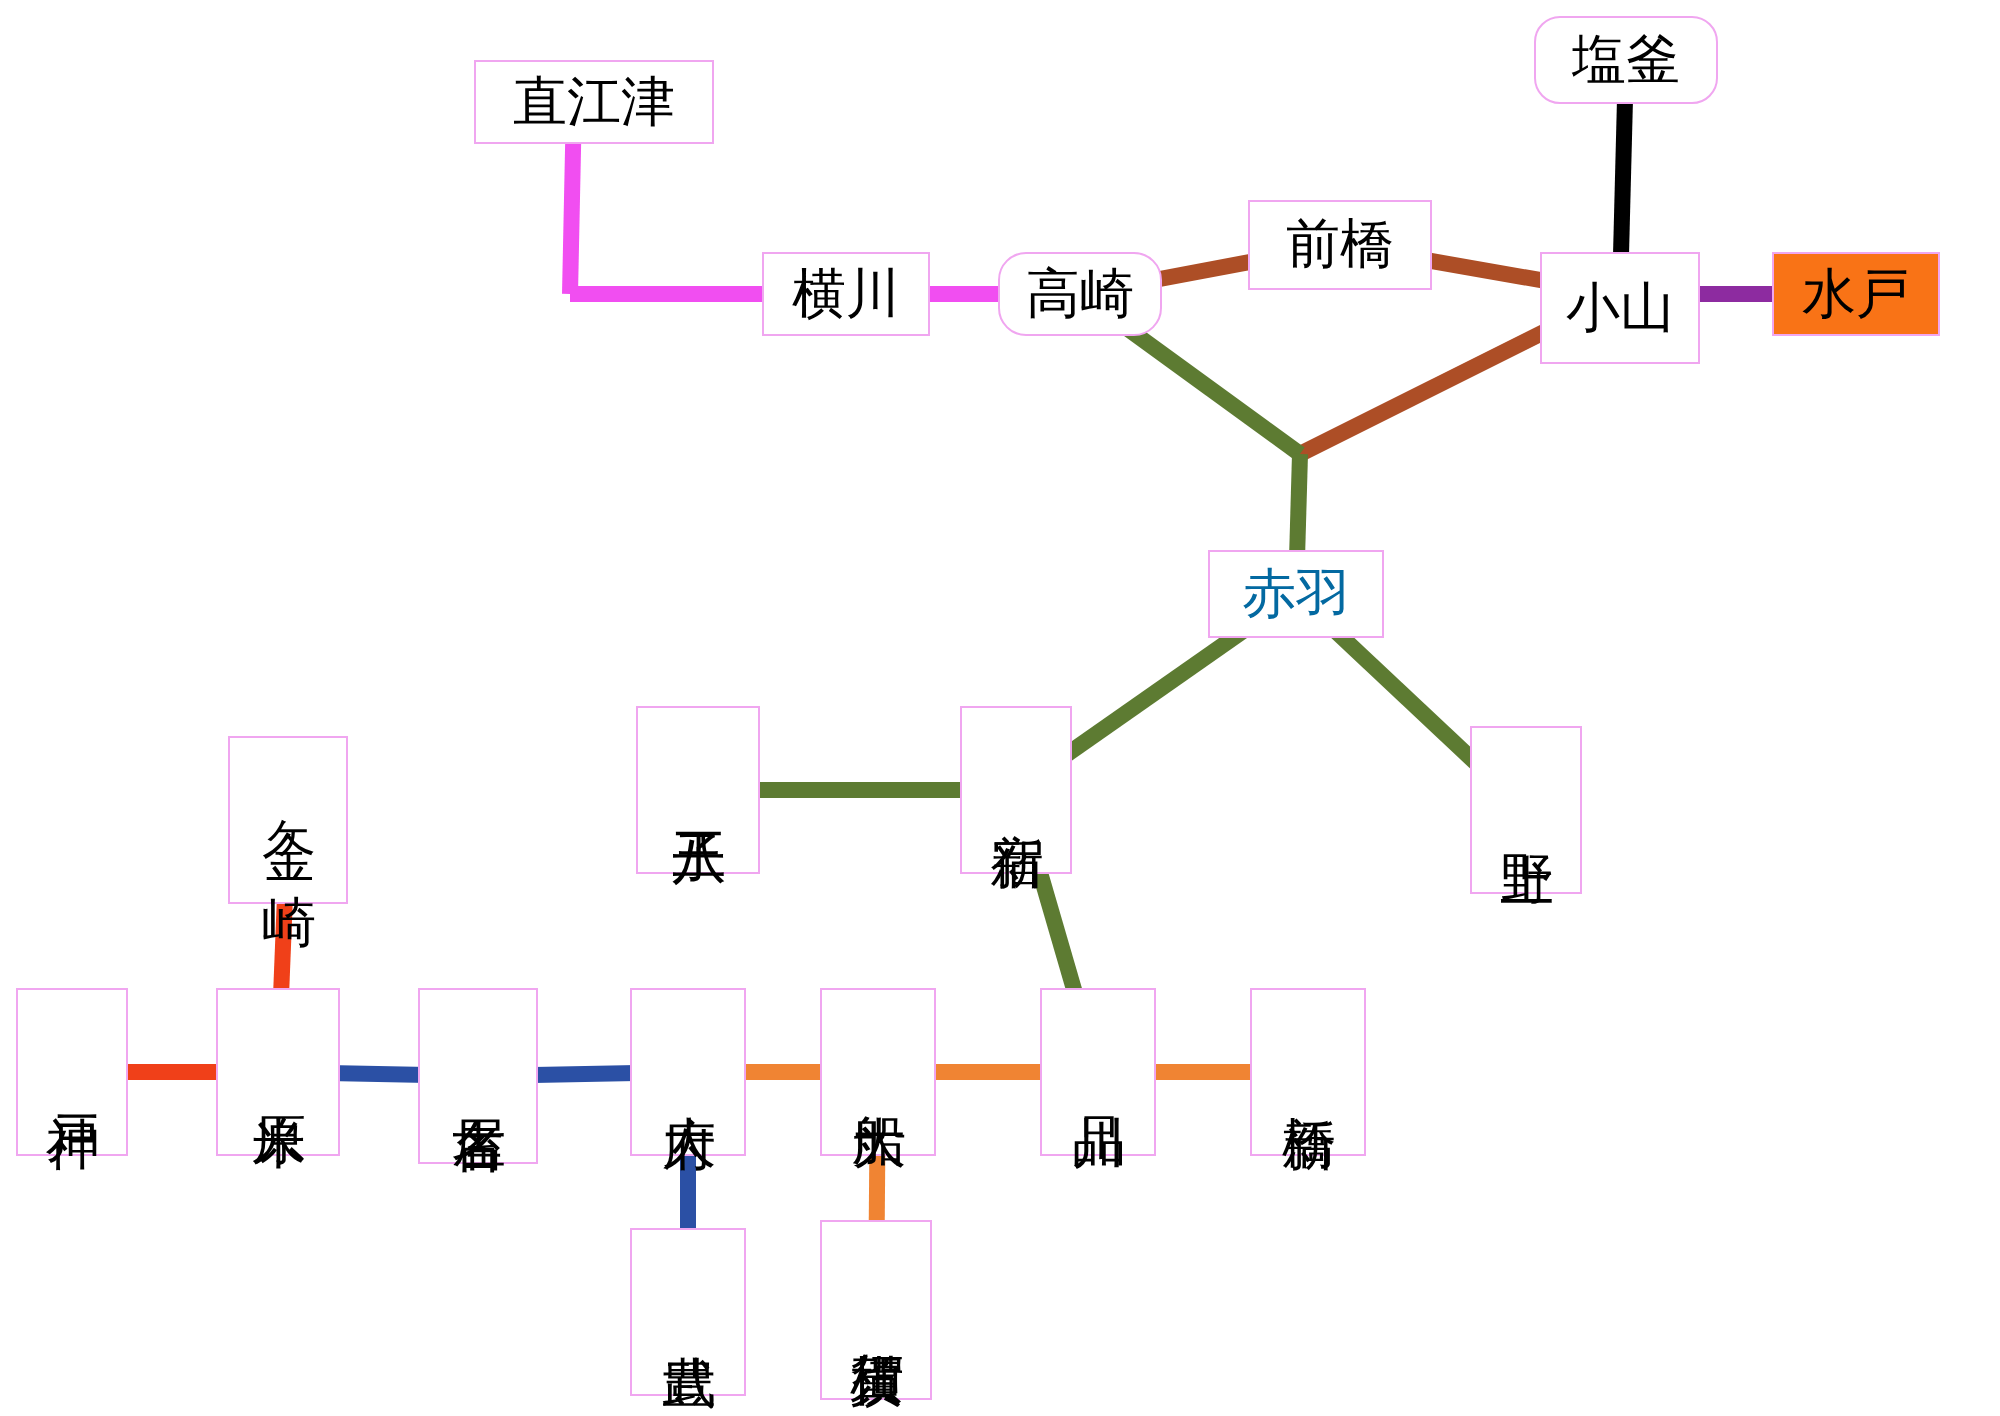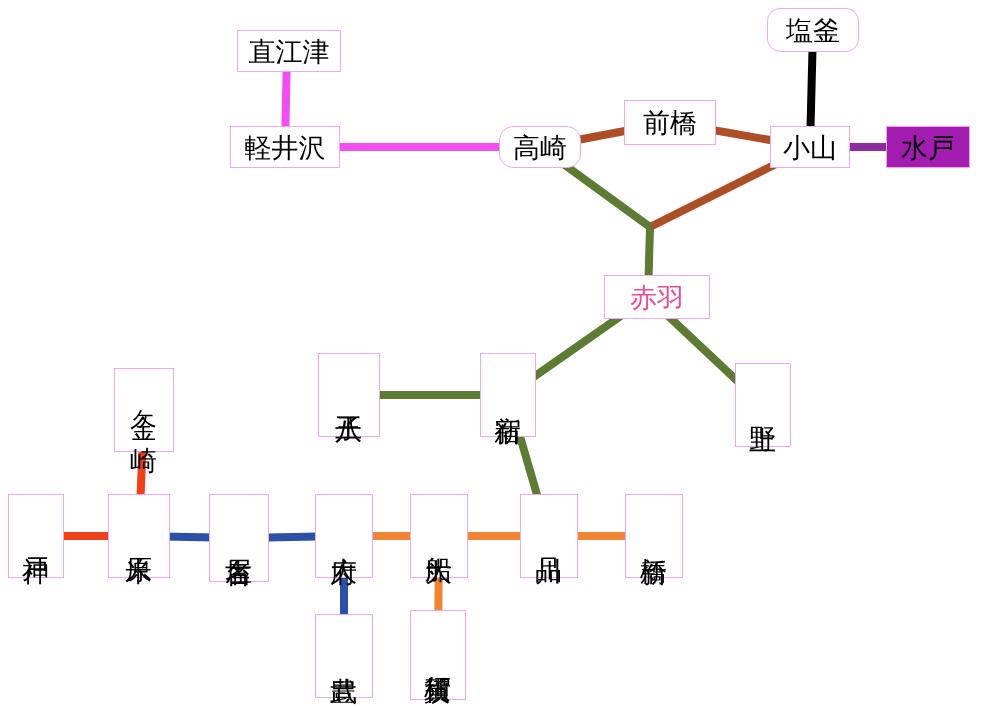--- a/index.html
+++ b/index.html
@@ -63,28 +63,28 @@
       <line x1="144" y1="410" x2="139" y2="536" stroke="#f04019" stroke-width="8"></line>
       <line x1="36" y1="536" x2="139" y2="536" stroke="#f04019" stroke-width="8"></line>
       <line x1="139" y1="536" x2="239" y2="538" stroke="#2b50a5" stroke-width="8"></line>
       <line x1="239" y1="538" x2="344" y2="536" stroke="#2b50a5" stroke-width="8"></line>
       <line x1="344" y1="536" x2="344" y2="656" stroke="#2b50a5" stroke-width="8"></line>
       <line x1="344" y1="536" x2="439" y2="536" stroke="#f08433" stroke-width="8"></line>
       <line x1="439" y1="536" x2="549" y2="536" stroke="#f08433" stroke-width="8"></line>
       <line x1="549" y1="536" x2="654" y2="536" stroke="#f08433" stroke-width="8"></line>
       <line x1="439" y1="536" x2="438" y2="655" stroke="#f08433" stroke-width="8"></line>
     </svg>
-<div class="station" style="left: 237px; top: 30px; width: 104px; height: 42px; background: rgb(255, 255, 255); border-color: rgb(240, 166, 240); color: rgb(0, 0, 0);">直江津</div>
+<div class="station" style="left: 237px; top: 30px; width: 120px; height: 42px; background: rgb(255, 255, 255); border-color: rgb(240, 166, 240); color: rgb(0, 0, 0);">直江津</div>
     <div class="station" style="left: 767px; top: 8px; width: 92px; height: 44px; background: rgb(255, 255, 255); border-color: rgb(240, 166, 240); color: rgb(0, 0, 0); border-radius: 13px;">塩釜</div>
-    <div class="station" style="left: 230px; top: 126px; width: 110px; height: 42px; background: rgb(255, 255, 255); border-color: rgb(240, 166, 240); color: rgb(0, 0, 0);">軽井沢</div>
+    <div class="station" style="left: 381px; top: 126px; width: 84px; height: 42px; background: rgb(255, 255, 255); border-color: rgb(240, 166, 240); color: rgb(0, 0, 0);">横川</div>
     <div class="station" style="left: 499px; top: 126px; width: 82px; height: 42px; background: rgb(255, 255, 255); border-color: rgb(240, 166, 240); color: rgb(0, 0, 0); border-radius: 14px;">高崎</div>
     <div class="station" style="left: 624px; top: 100px; width: 92px; height: 45px; background: rgb(255, 255, 255); border-color: rgb(240, 166, 240); color: rgb(0, 0, 0);">前橋</div>
-    <div class="station" style="left: 770px; top: 126px; width: 80px; height: 42px; background: rgb(255, 255, 255); border-color: rgb(240, 166, 240); color: rgb(0, 0, 0);">小山</div>
-    <div class="station" style="left: 886px; top: 126px; width: 84px; height: 42px; background: #a21caf; border-color: rgb(240, 166, 240); color: rgb(0, 0, 0);">水戸</div>
-    <div class="station" style="left: 604px; top: 275px; width: 106px; height: 44px; background: rgb(255, 255, 255); border-color: rgb(240, 166, 240); color: #ec4899;">赤羽</div>
+    <div class="station" style="left: 770px; top: 126px; width: 80px; height: 56px; background: rgb(255, 255, 255); border-color: rgb(240, 166, 240); color: rgb(0, 0, 0);">小山</div>
+    <div class="station" style="left: 886px; top: 126px; width: 84px; height: 42px; background: #f97316; border-color: rgb(240, 166, 240); color: rgb(0, 0, 0);">水戸</div>
+    <div class="station" style="left: 604px; top: 275px; width: 88px; height: 44px; background: rgb(255, 255, 255); border-color: rgb(240, 166, 240); color: #0369a1;">赤羽</div>
     <div class="station vertical" style="left: 318px; top: 353px; width: 62px; height: 84px; background: rgb(255, 255, 255); border-color: rgb(240, 166, 240); color: rgb(0, 0, 0);">八王子</div>
     <div class="station vertical" style="left: 480px; top: 353px; width: 56px; height: 84px; background: rgb(255, 255, 255); border-color: rgb(240, 166, 240); color: rgb(0, 0, 0);">新宿</div>
     <div class="station vertical" style="left: 735px; top: 363px; width: 56px; height: 84px; background: rgb(255, 255, 255); border-color: rgb(240, 166, 240); color: rgb(0, 0, 0);">上野</div>
     <div class="station vertical" style="left: 114px; top: 368px; width: 60px; height: 84px; background: rgb(255, 255, 255); border-color: rgb(240, 166, 240); color: rgb(0, 0, 0);">金ヶ崎</div>
     <div class="station vertical" style="left: 8px; top: 494px; width: 56px; height: 84px; background: rgb(255, 255, 255); border-color: rgb(240, 166, 240); color: rgb(0, 0, 0);">神戸</div>
     <div class="station vertical" style="left: 108px; top: 494px; width: 62px; height: 84px; background: rgb(255, 255, 255); border-color: rgb(240, 166, 240); color: rgb(0, 0, 0);">米原</div>
     <div class="station vertical" style="left: 209px; top: 494px; width: 60px; height: 88px; background: rgb(255, 255, 255); border-color: rgb(240, 166, 240); color: rgb(0, 0, 0);">名古屋</div>
     <div class="station vertical" style="left: 315px; top: 494px; width: 58px; height: 84px; background: rgb(255, 255, 255); border-color: rgb(240, 166, 240); color: rgb(0, 0, 0);">大府</div>
     <div class="station vertical" style="left: 410px; top: 494px; width: 58px; height: 84px; background: rgb(255, 255, 255); border-color: rgb(240, 166, 240); color: rgb(0, 0, 0);">大船</div>
     <div class="station vertical" style="left: 520px; top: 494px; width: 58px; height: 84px; background: rgb(255, 255, 255); border-color: rgb(240, 166, 240); color: rgb(0, 0, 0);">品川</div>

